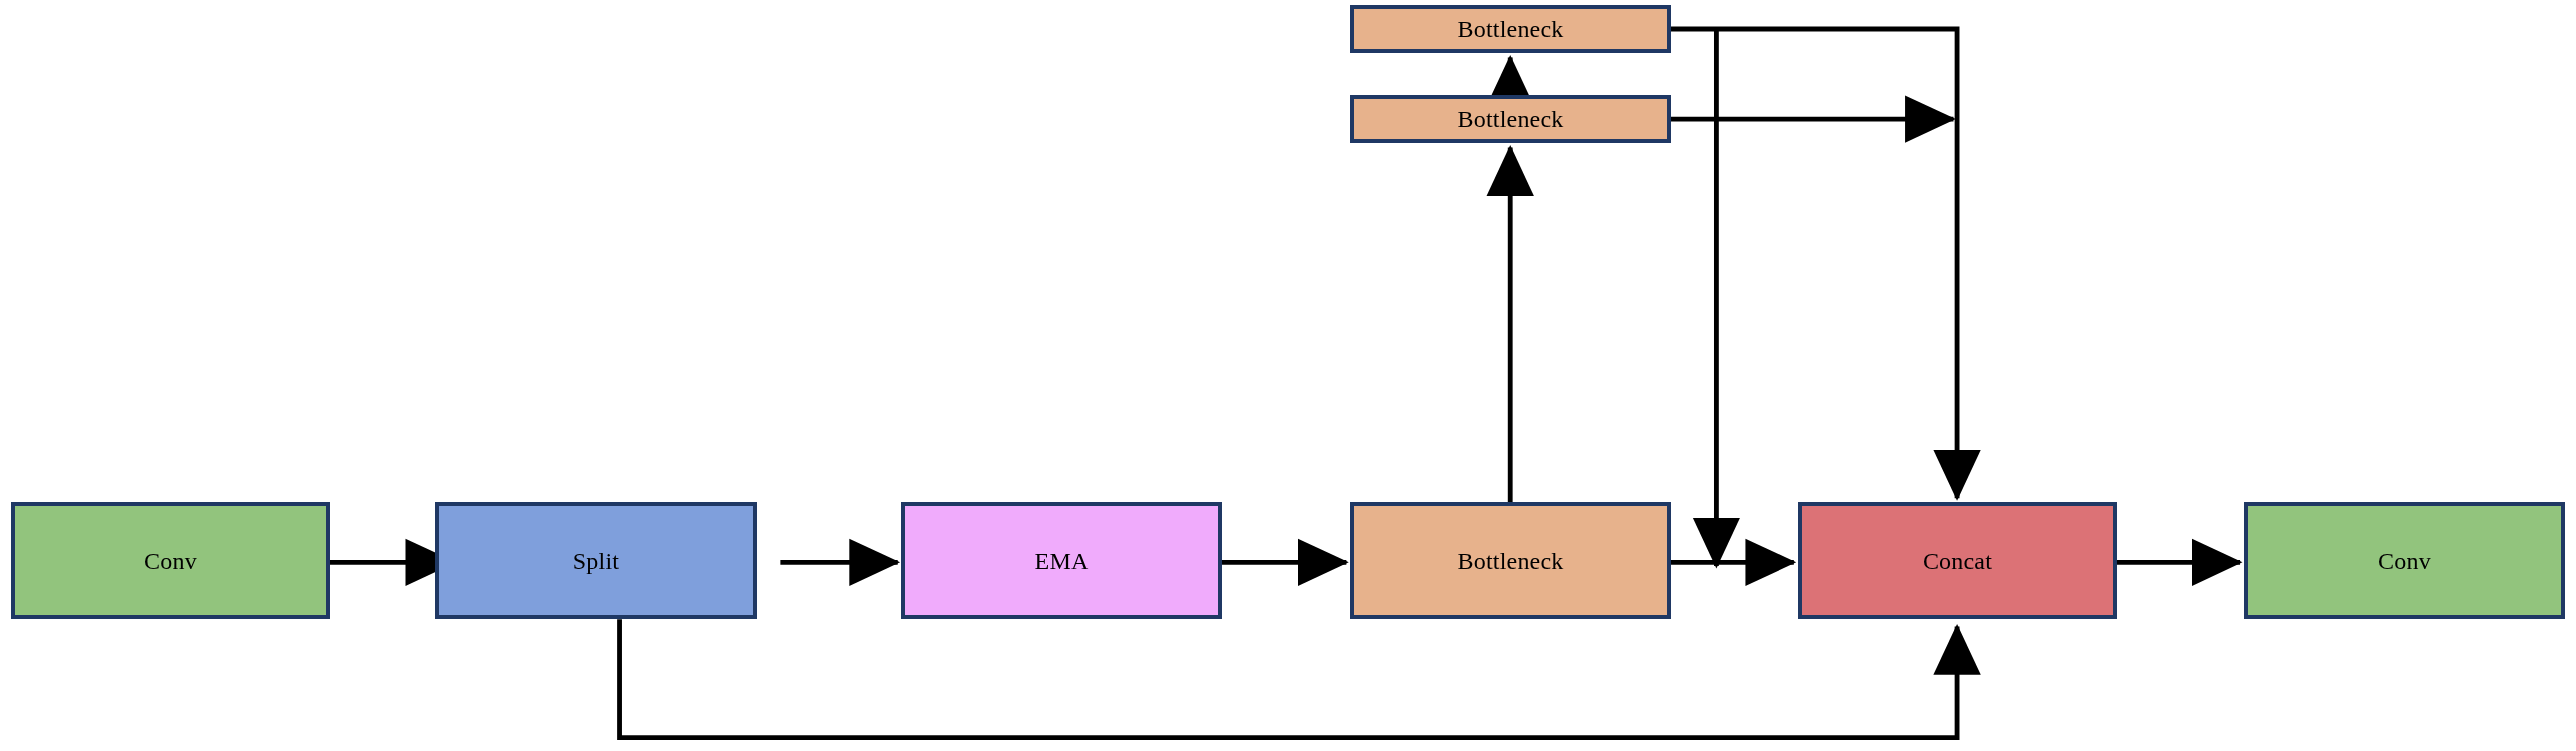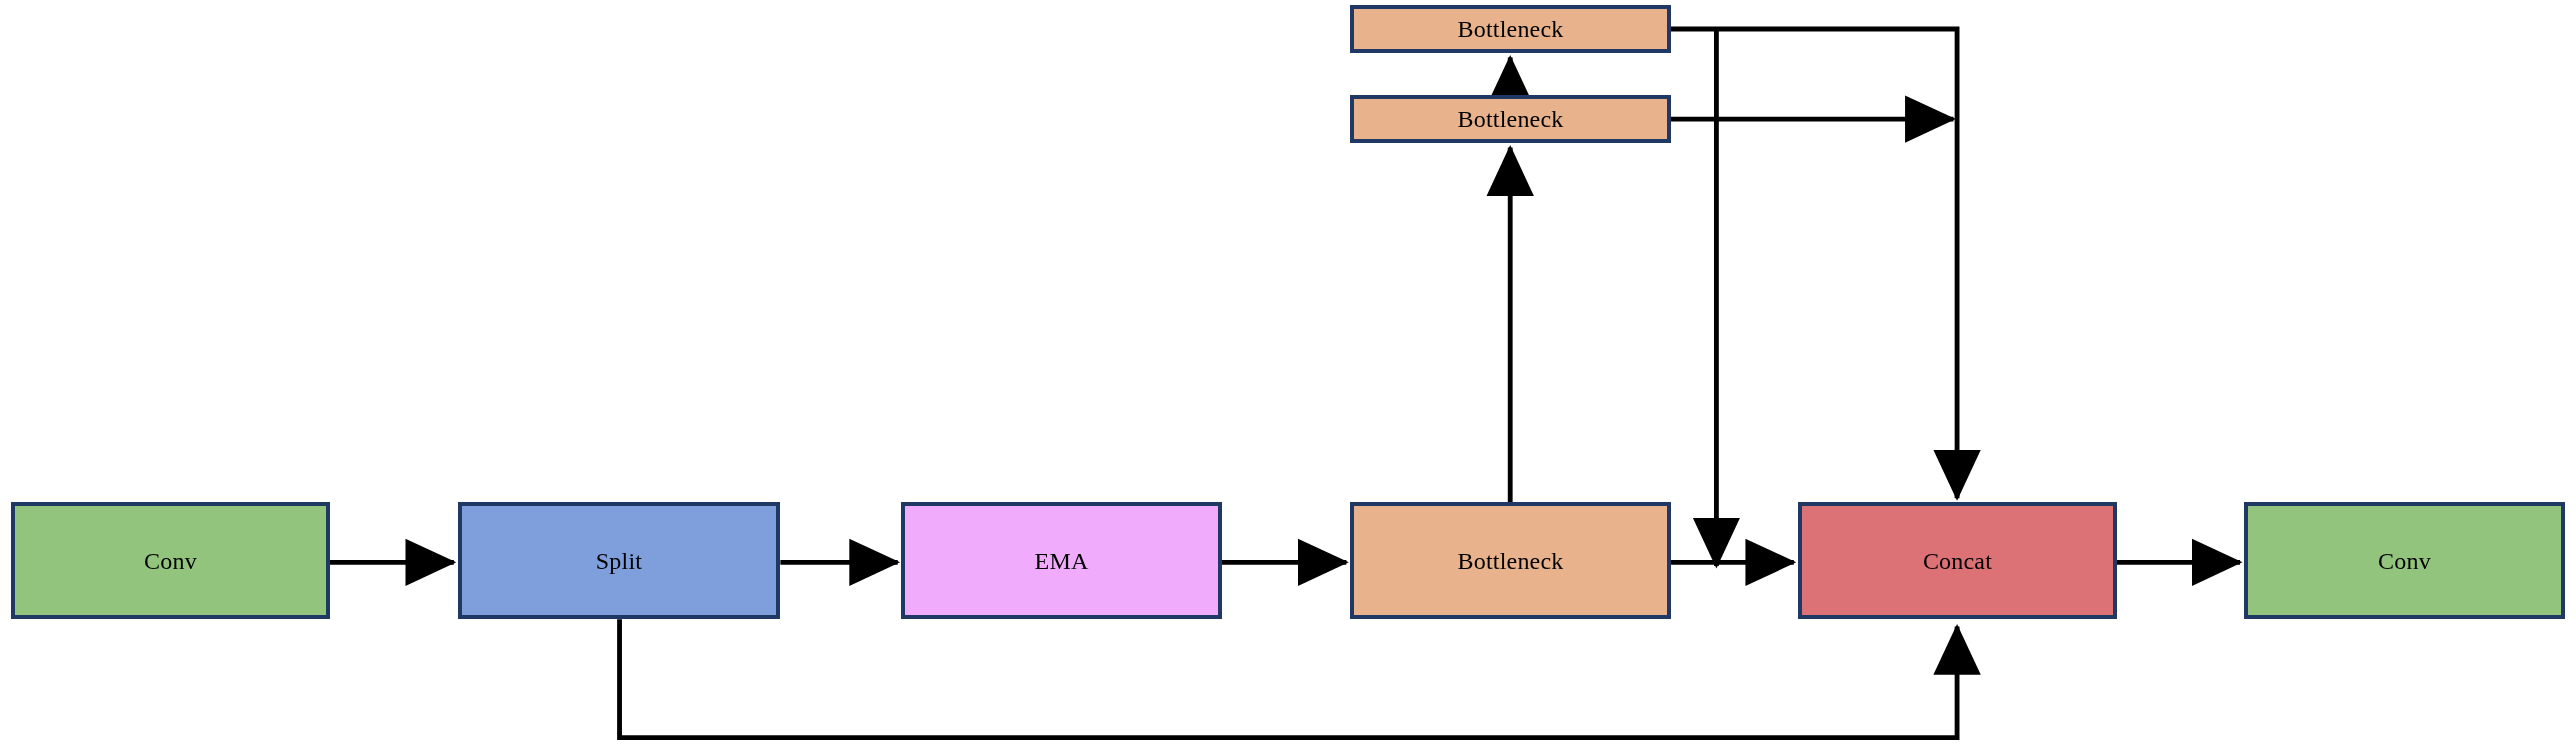--- a/index.html
+++ b/index.html
@@ -76,21 +76,21 @@
 
       <path d="M1024,1024 L1024,1220 L3236,1220 L3236,1036" marker-end="url(#ah-u)"></path>
 
     </g>
   </svg>
 
   <div class="node" style="left:11px;top:502px;width:319px;height:117px;background:#92c47d;">
     <span>Conv</span>
   </div>
 
-  <div class="node" style="left:458px;top:502px;width:322px;height:117px;background:#7f9fdc;">
+  <div class="node" style="left:435px;top:502px;width:322px;height:117px;background:#7f9fdc;">
     <span>Split</span>
   </div>
 
   <div class="node" style="left:901px;top:502px;width:321px;height:117px;background:#f0abfc;">
     <span>EMA</span>
   </div>
 
   <div class="node" style="left:1350px;top:502px;width:321px;height:117px;background:#e7b28c;">
     <span>Bottleneck</span>
   </div>

